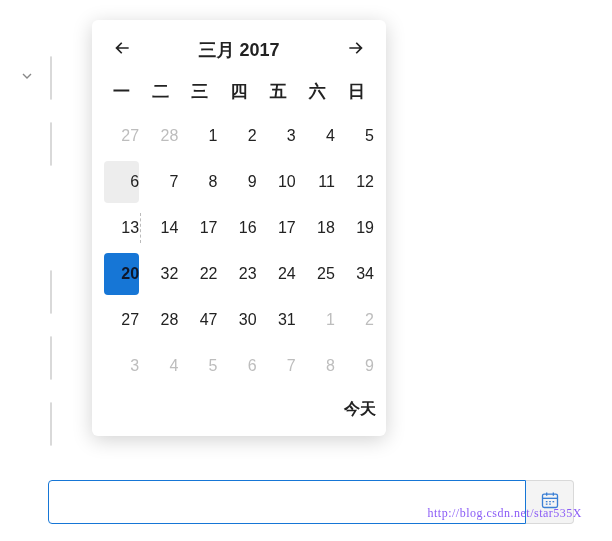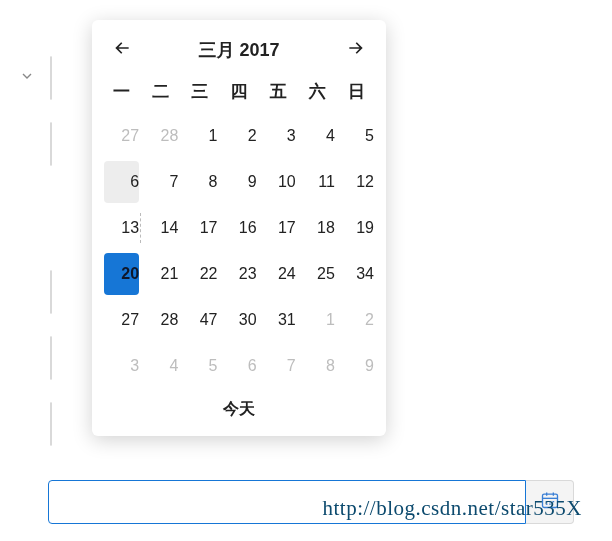--- a/index.html
+++ b/index.html
@@ -69,22 +69,22 @@
   align-items: center;
   justify-content: center;
   cursor: pointer;
 }
 .date-btn svg { width: 20px; height: 20px; stroke: #3a7fd5; fill: none; }
 
 .watermark {
   position: absolute;
   right: 30px;
   bottom: 20px;
-  font-size: 21px;
-  color: #0c4a6e;
+  font-size: 12px;
+  color: #8b5cf6;
   font-family: Georgia, serif;
   letter-spacing: 0.5px;
   pointer-events: none;
 }
 
 .calendar {
   position: absolute;
   left: 45px;
   top: 20px;
   width: 294px;
@@ -143,21 +143,21 @@
   color: #0f172a;
   font-weight: 600;
 }
 .cal-day.dashed::after {
   content: '';
   position: absolute;
   right: -2px; top: 6px; bottom: 6px;
   border-right: 1px dashed #bbb;
 }
 .cal-footer {
-  text-align: center;
+  text-align: right;
   font-weight: 700;
   font-size: 16px;
   color: #222;
   padding: 10px 0 6px 0;
   cursor: pointer;
 }
 </style>
 </head>
 <body>
 
@@ -239,21 +239,21 @@
       <div class="cal-day">11</div>
       <div class="cal-day">12</div>
       <div class="cal-day dashed">13</div>
       <div class="cal-day">14</div>
       <div class="cal-day">17</div>
       <div class="cal-day">16</div>
       <div class="cal-day">17</div>
       <div class="cal-day">18</div>
       <div class="cal-day">19</div>
       <div class="cal-day selected">20</div>
-      <div class="cal-day">21</div>
+      <div class="cal-day">32</div>
       <div class="cal-day">22</div>
       <div class="cal-day">23</div>
       <div class="cal-day">24</div>
       <div class="cal-day">25</div>
       <div class="cal-day">34</div>
       <div class="cal-day">27</div>
       <div class="cal-day">28</div>
       <div class="cal-day">47</div>
       <div class="cal-day">30</div>
       <div class="cal-day">31</div>

